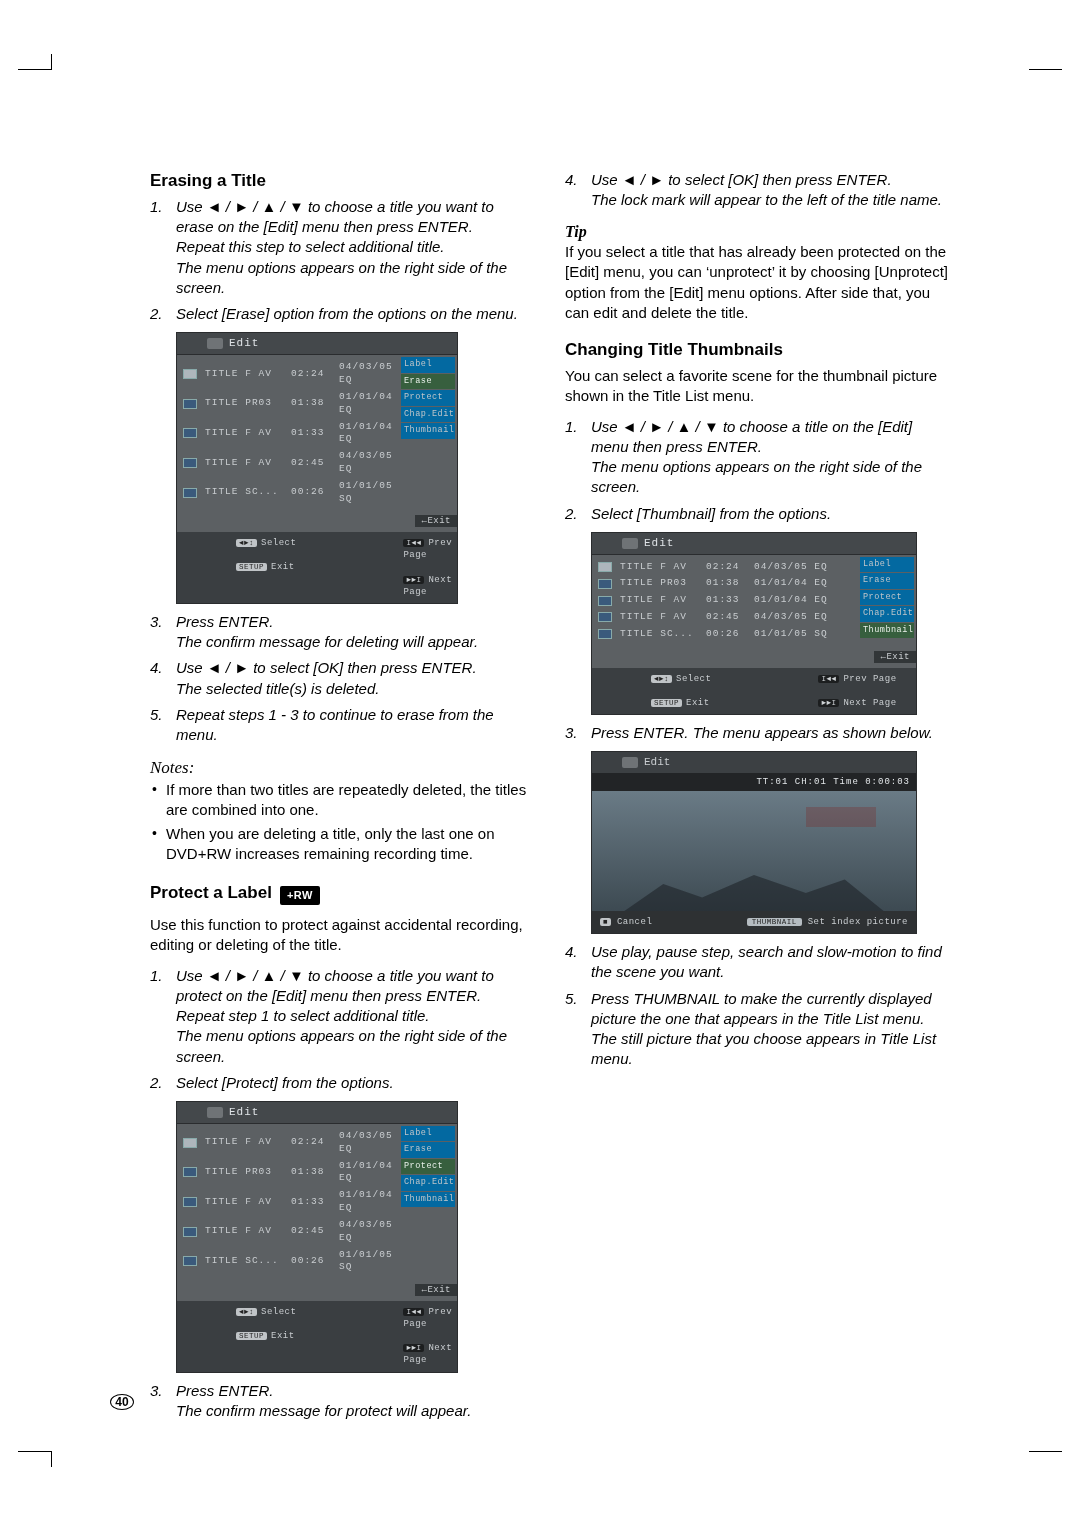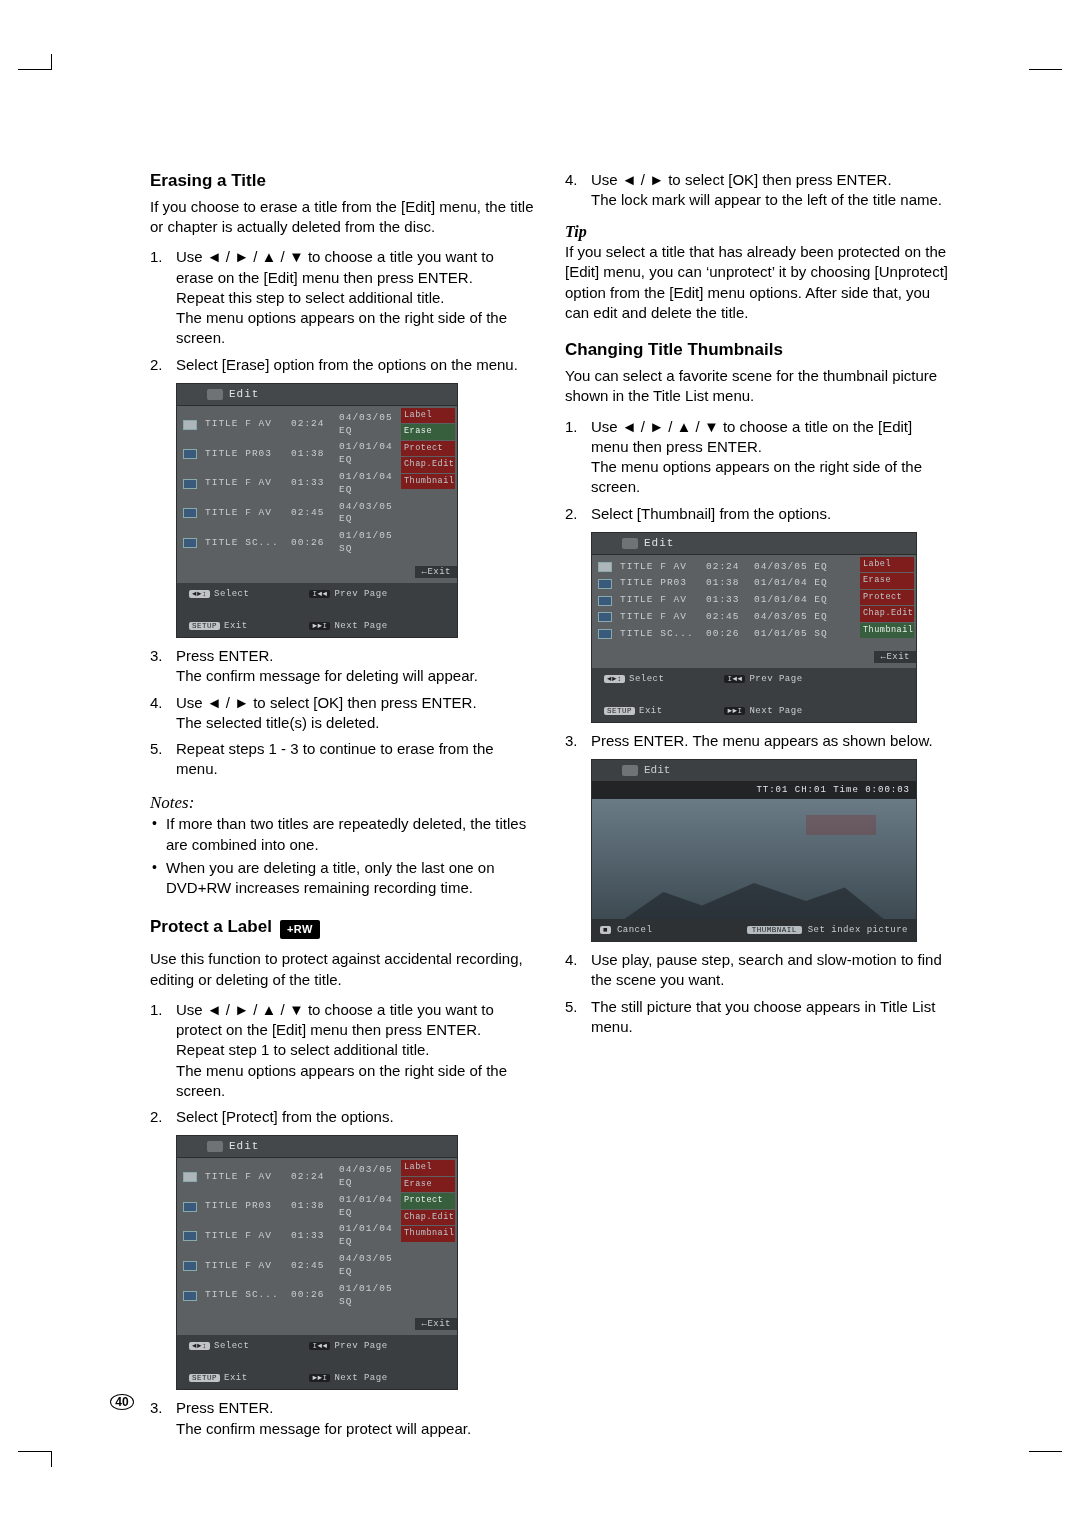--- a/index.html
+++ b/index.html
@@ -26,21 +26,21 @@
       gap: 30px;
     }
     .col { flex: 1; font-size: 15px; color: #000; line-height: 1.35; }
     h2 { font-size: 17px; font-weight: bold; margin-bottom: 4px; }
     .h2-row { display: flex; align-items: center; gap: 8px; margin-top: 18px; }
     .badge-rw {
       background: #000; color: #fff; font-size: 11px; font-weight: bold;
       padding: 2px 7px; border-radius: 2px; letter-spacing: 0.5px;
     }
     .section-intro { margin-bottom: 10px; }
-    ol { list-style: none; counter-reset: step; margin-left: 0; }
+    ol { list-style: none; counter-reset: step; margin-left: 0; font-style: italic; }
     ol > li { counter-increment: step; position: relative; padding-left: 26px; margin-bottom: 6px; }
     ol > li::before { content: counter(step) "."; position: absolute; left: 0; }
     ul.notes-list { list-style: none; margin-left: 0; }
     ul.notes-list > li { position: relative; padding-left: 16px; margin-bottom: 3px; }
     ul.notes-list > li::before { content: "•"; position: absolute; left: 2px; font-size: 14px; }
     .notes-heading { font-family: Georgia, 'Times New Roman', serif; font-weight: normal; font-style: italic; font-size: 17px; margin-top: 12px; }
     .tip-heading { font-family: Georgia, 'Times New Roman', serif; font-weight: bold; font-style: italic; font-size: 16px; margin-top: 10px; }
     .sub { display: block; }
 
     
@@ -70,29 +70,29 @@
     }
     .es-body { display: flex; }
     .es-rows { flex: 1; padding: 4px 0; }
     .es-row { display: flex; align-items: center; padding: 2px 6px; gap: 8px; letter-spacing: 1px; }
     .es-row .thumb { width: 14px; height: 10px; background: #3a5a7c; border: 1px solid #8aa; }
     .es-row .thumb.hl { background: #aeb6bc; }
     .es-row .t { width: 78px; }
     .es-row .d { width: 40px; }
     .es-row .dt { flex: 1; }
     .es-side { width: 58px; padding: 2px; display: flex; flex-direction: column; gap: 1px; }
-    .es-side .opt { background: #7f1d1d; font-size: 8.5px; color: #bfc5c9; padding: 2px 3px; letter-spacing: 0.5px; }
+    .es-side .opt { background: #0369a1; font-size: 8.5px; color: #bfc5c9; padding: 2px 3px; letter-spacing: 0.5px; }
     .es-side .opt.sel { background: #375f3e; color: #e8f0e9; }
     .es-exit { text-align: right; padding: 4px 0; }
     .es-exit .lbl { background: #323638; padding: 1px 6px; font-size: 9px; letter-spacing: 0.5px; }
     .es-footer {
       background: #3a3e41; padding: 5px 12px;
       display: flex; gap: 60px; font-size: 9px; letter-spacing: 0.5px; color: #c9cdd0;
     }
-    .es-footer .colh { display: flex; flex-direction: column; gap: 20px; }
+    .es-footer .colh { display: flex; flex-direction: column; gap: 12px; margin-left: 47px; }
     .es-footer .badge { background: #c0c4c7; color: #222; font-size: 7.5px; padding: 0 3px; border-radius: 2px; margin-right: 4px; }
     .es-footer .badge.dark { background: #1c1e1f; color: #cfd3d6; }
 
     
     .prev-shot {
       margin: 8px 0 8px 26px;
       width: 326px;
       background: #4f5457;
       border: 1px solid #2a2c2e;
       font-family: "Courier New", monospace;
@@ -126,21 +126,20 @@
 <div class="crop-mark crop-top-left-v"></div>
 <div class="crop-mark crop-top-right-h"></div>
 <div class="crop-mark crop-bottom-left-h"></div>
 <div class="crop-mark crop-bottom-left-v"></div>
 <div class="crop-mark crop-bottom-right-h"></div>
 
 <div class="page">
 
   <div class="col">
     <h2>Erasing a Title</h2>
-    <p class="section-intro">If you choose to erase a title from the [Edit] menu, the title or chapter is actually deleted from the disc.</p>
     <ol>
       <li>
         <span class="sub">Use ◄ / ► / ▲ / ▼ to choose a title you want to erase on the [Edit] menu then press ENTER.</span>
         <span class="sub">Repeat this step to select additional title.</span>
         <span class="sub">The menu options appears on the right side of the screen.</span>
       </li>
       <li>
         <span class="sub">Select [Erase] option from the options on the menu.</span>
       </li>
     </ol>
@@ -409,19 +408,20 @@
         <span><span class="badge">■</span> <span>Cancel</span></span>
         <span style="margin-left:auto"><span class="badge thumb">THUMBNAIL</span> <span>Set index picture</span></span>
       </div>
     </div>
 
     <ol start="4" style="counter-reset: step 3;">
       <li>
         <span class="sub">Use play, pause step, search and slow-motion to find the scene you want.</span>
       </li>
       <li>
+        <span class="sub">Press THUMBNAIL to make the currently displayed picture the one that appears in the Title List menu.</span>
         <span class="sub">The still picture that you choose appears in Title List menu.</span>
       </li>
     </ol>
   </div>
 </div>
 
 <div class="page-num">40</div>
 
 </body></html>

